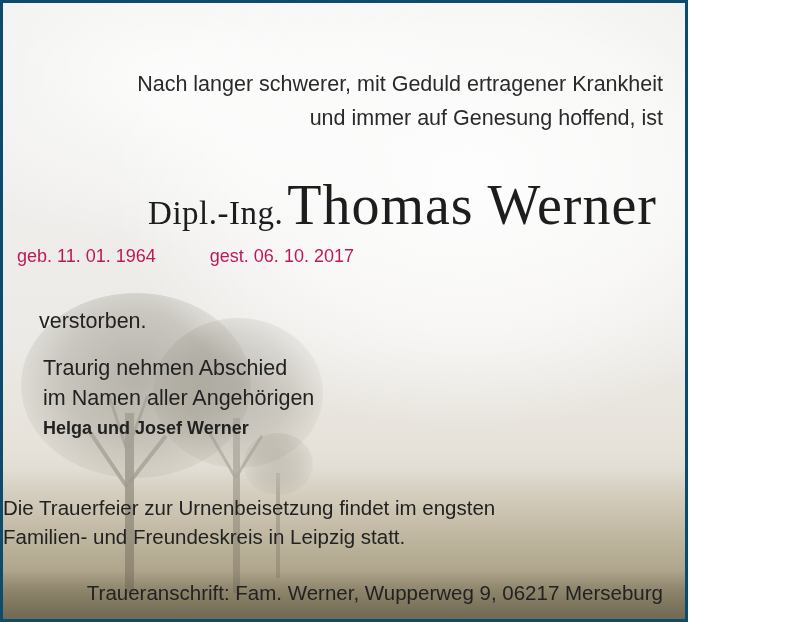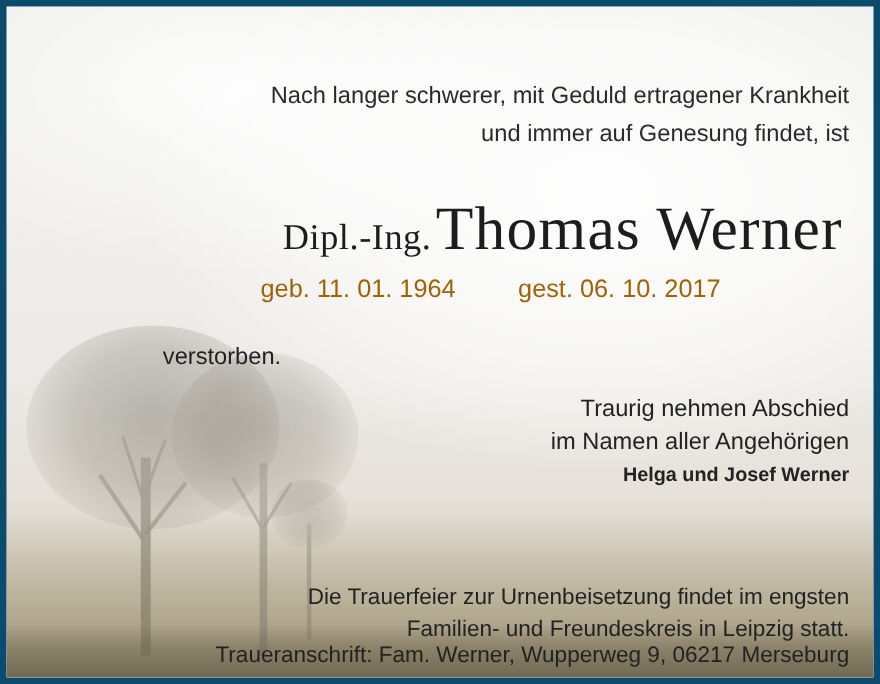--- a/index.html
+++ b/index.html
@@ -5,25 +5,25 @@
   html, body {
     margin: 0;
     padding: 0;
     background: #ffffff;
   }
   body {
     font-family: "Liberation Sans", sans-serif;
   }
   .obituary {
     position: relative;
-    width: 800px;
+    width: 688px;
     height: 622px;
     overflow: hidden;
     box-sizing: border-box;
-    border: 6px solid #0c4a6e;
+    border: 3px solid #0c4a6e;
     background: #f2f2f0;
   }
   
   .bg-sky {
     position: absolute;
     inset: 0;
     background:
       linear-gradient(to bottom,
         #efefed 0%,
         #efeeec 30%,
@@ -118,57 +118,55 @@
   }
   .full-name {
     font-size: 56px;
     letter-spacing: 1px;
   }
   .dates {
     position: absolute;
     top: 243px;
     right: 28px;
     width: 640px;
-    text-align: center;
-    font-size: 23px;
-    color: #a16207;
+    text-align: left;
+    font-size: 18px;
+    color: #be185d;
   }
   .dates .gap {
     display: inline-block;
     width: 44px;
   }
   .died-word {
     position: absolute;
     top: 306px;
     right: 26px;
     width: 620px;
     font-size: 21.5px;
   }
   .farewell {
     position: absolute;
     top: 350px;
     right: 22px;
     width: 620px;
-    text-align: right;
     font-size: 21.5px;
     line-height: 30px;
   }
   .family {
     font-weight: bold;
     font-size: 18px;
   }
   .ceremony {
     position: absolute;
     top: 490px;
     left: 0;
     right: 22px;
-    text-align: right;
+    text-align: left;
     font-size: 20.5px;
     line-height: 29px;
-    margin-top: 32px;
   }
   .address {
     position: absolute;
     top: 578px;
     left: 12px;
     right: 22px;
     text-align: right;
     font-size: 20.5px;
   }
 </style>
@@ -201,21 +199,21 @@
     <div class="canopy" style="left:0; top:0; width:70px; height:62px;"></div>
     <div class="trunk" style="left:33px; top:40px; width:4px; height:105px;"></div>
   </div>
 
   <div class="bg-haze"></div>
 
   <div class="text-layer">
 
     <div class="lead">
       <div>Nach langer schwerer, mit Geduld ertragener Krankheit</div>
-      <div>und immer auf Genesung findet, ist</div>
+      <div>und immer auf Genesung hoffend, ist</div>
     </div>
 
     <div class="name-row">
       <span class="title-pre">Dipl.-Ing.</span>
       <span class="full-name">Thomas Werner</span>
     </div>
 
     <div class="dates">
       <span>geb. 11. 01. 1964</span>
       <span class="gap"></span>

